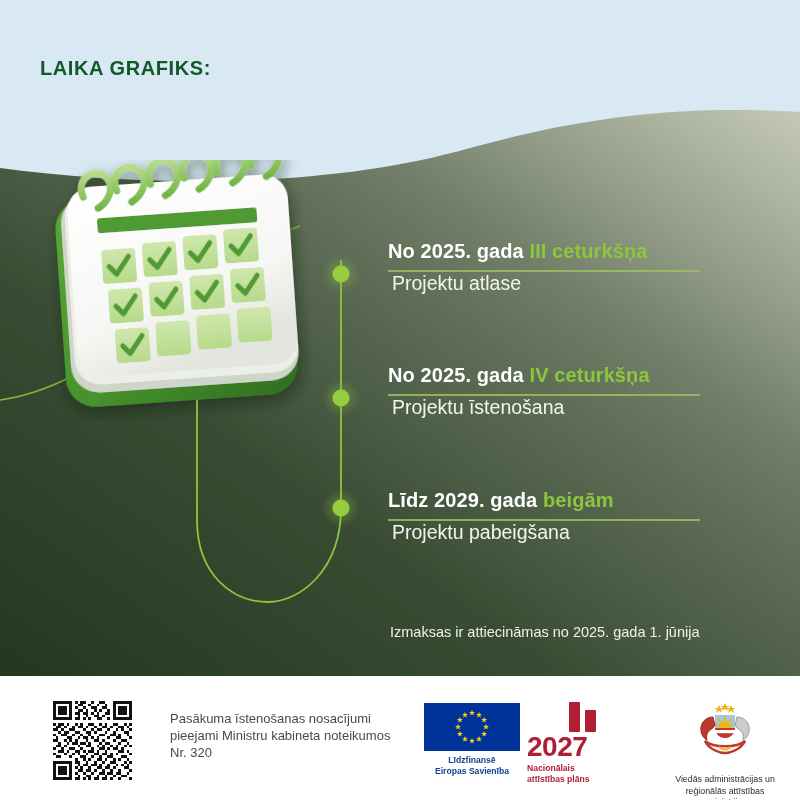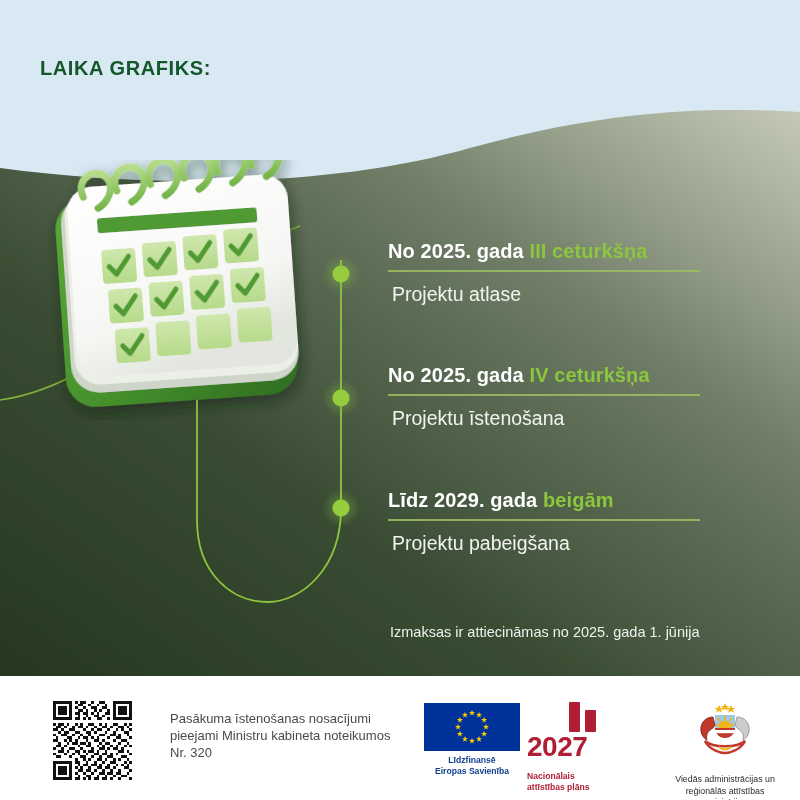--- a/index.html
+++ b/index.html
@@ -38,21 +38,21 @@
     font-size:20px; font-weight:bold; color:#ffffff;
     letter-spacing:.1px; white-space:nowrap;
   }
   .entry .head .accent { color:#8cc63f; }
   .entry .rule {
     margin-top:7px; width:312px; height:1.5px;
     background:linear-gradient(to right,#9dbf63,#9dbf63);
     opacity:.85;
   }
   .entry .sub {
-    margin-top:11px; margin-left:4px;
+    margin-left:4px;
     font-size:19.5px; color:#f2f4f0; font-weight:400; white-space:nowrap;
   }
   .note {
     position:absolute; left:390px; top:624px;
     font-size:14.5px; color:#eef1ec; white-space:nowrap;
   }
 
   
   .qr { position:absolute; left:45px; top:701px; width:95px; height:79px; }
   .qr svg { display:block; }
@@ -64,21 +64,21 @@
   .euflag { width:96px; height:48px; background:#003399; display:block; position:relative; }
   .euflag svg { display:block; }
   .eucap { margin-top:4px; width:96px; text-align:center; font-size:8.6px; font-weight:bold;
            line-height:11px; color:#123f8f; }
   .nap { position:absolute; left:527px; top:702px; width:110px; text-align:left; }
   .nap .bars { height:30px; display:flex; justify-content:center; align-items:flex-end; gap:5px; }
   .nap .bars i { display:block; background:#b01e36; border-radius:1px; }
   .nap .bars i.b1 { width:11px; height:30px; }
   .nap .bars i.b2 { width:11px; height:22px; }
   .nap .year { font-size:28px; font-weight:bold; color:#b01e36; letter-spacing:-.5px; line-height:30px; }
-  .nap .cap { margin-top:9px; font-size:8.6px; font-weight:bold; line-height:11px; color:#b01e36; }
+  .nap .cap { margin-top:1px; font-size:8.6px; font-weight:bold; line-height:11px; color:#b01e36; }
   .varam { position:absolute; left:655px; top:700px; width:140px; text-align:center; }
   .varam .arms { height:58px; display:flex; justify-content:center; align-items:center; }
   .varam .cap { margin-top:16px; font-size:8.8px; line-height:11.5px; color:#2b2b2b; }
 </style>
 </head>
 <body>
 
 <div id="stage">
 
   <div class="sky"></div>

